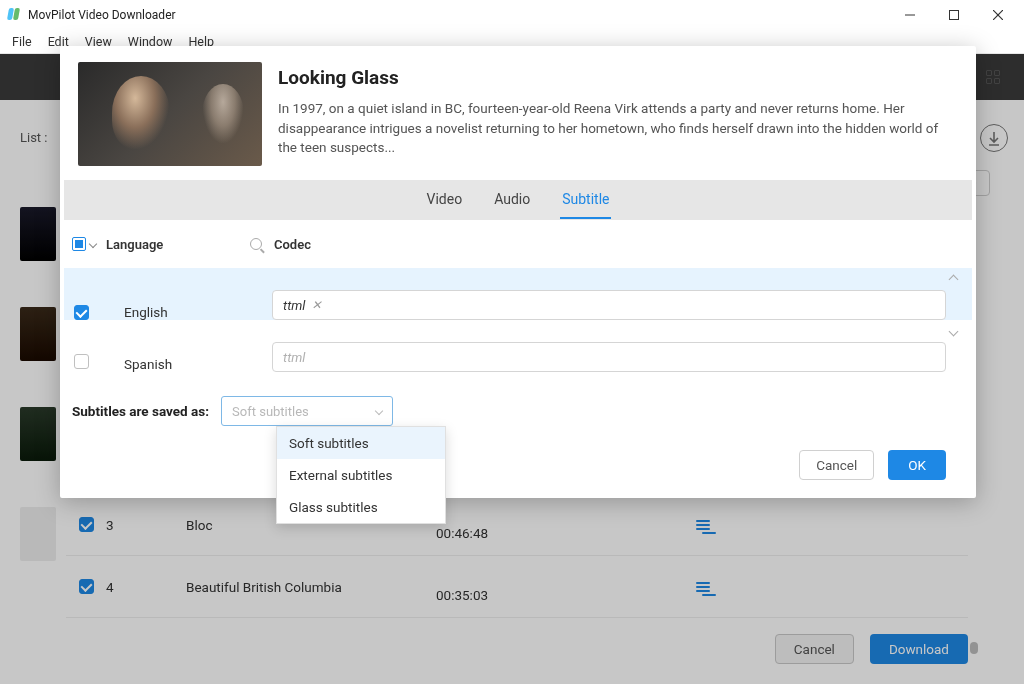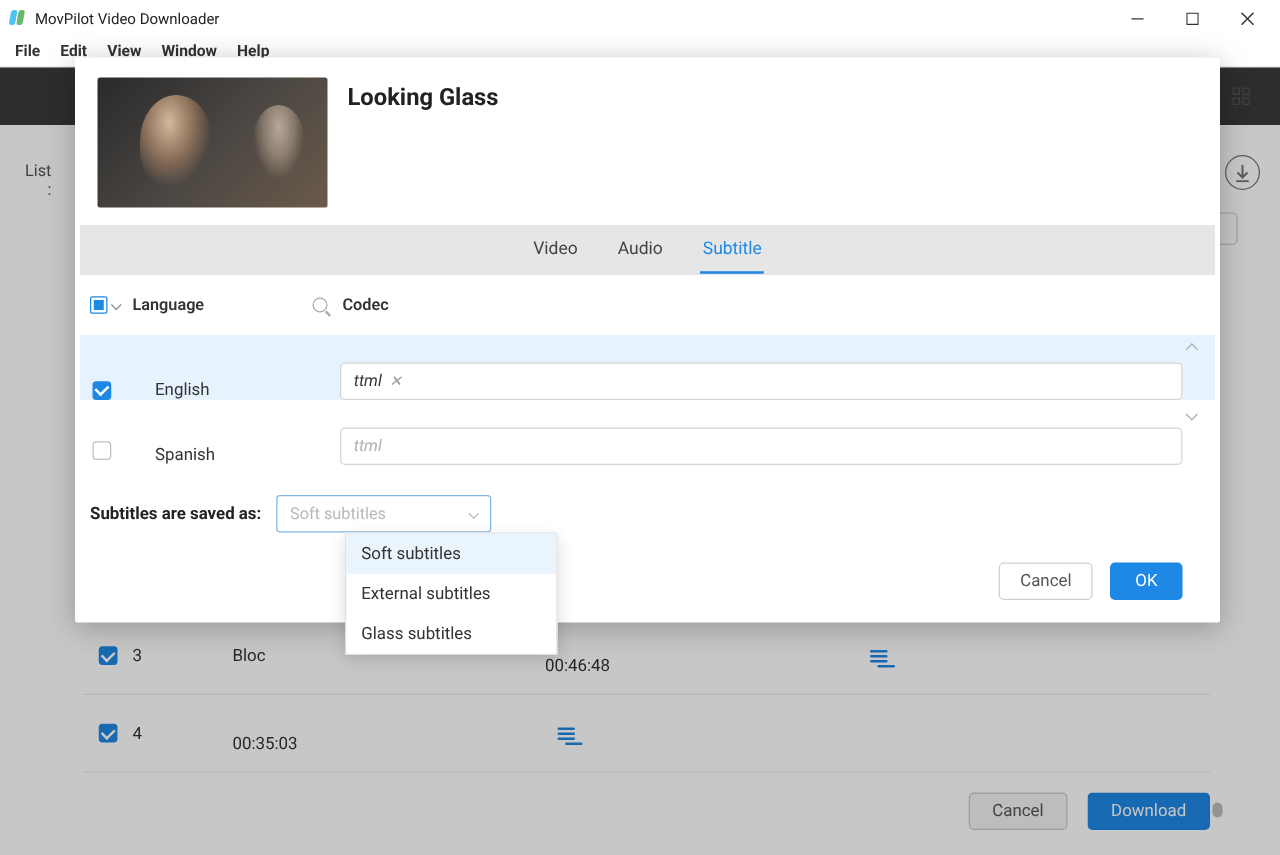--- a/index.html
+++ b/index.html
@@ -9,31 +9,31 @@
 .titlebar { height: 30px; display: flex; align-items: center; justify-content: space-between; padding: 0 4px 0 8px; background: #fff; }
 .titlebar-left { display: flex; align-items: center; gap: 6px; font-size: 12px; color: #222; }
 .logo-icon { width: 14px; height: 14px; display: flex; gap: 1px; }
 .logo-icon span { width: 5px; height: 12px; border-radius: 2px; display: inline-block; }
 .logo-icon span:first-child { background: #4fc3f7; transform: skewX(-10deg); }
 .logo-icon span:last-child { background: #66bb6a; transform: skewX(-10deg); }
 .window-controls { display: flex; }
 .window-btn { width: 44px; height: 28px; display: flex; align-items: center; justify-content: center; cursor: pointer; }
 
 
-.menubar { height: 24px; display: flex; align-items: center; padding: 0 4px; border-bottom: 1px solid #e8e8e8; font-size: 12.5px; color: #333; font-weight: bold; }
+.menubar { height: 24px; display: flex; align-items: center; padding: 0 4px; border-bottom: 1px solid #e8e8e8; font-size: 12.5px; color: #333; }
 .menubar-item { padding: 0 8px; cursor: pointer; }
 
 
 .backdrop { position: absolute; top: 54px; left: 0; right: 0; bottom: 0; background: #fff; }
 .backdrop-overlay { position: absolute; inset: 0; background: rgba(0,0,0,0.22); }
 .backdrop-header { height: 46px; background: #3a3a3a; display: flex; align-items: center; justify-content: flex-end; padding-right: 24px; gap: 18px; }
 .hdr-grid { display: inline-grid; grid-template-columns: 1fr 1fr; gap: 2px; }
 .hdr-grid span { width: 6px; height: 6px; border: 1.5px solid #555; border-radius: 1px; }
 .backdrop-body { padding: 24px 20px 0 20px; display: flex; gap: 14px; }
-.bd-left { width: 42px; display: flex; flex-direction: row; gap: 16px; text-align: right; }
+.bd-left { width: 42px; display: flex; flex-direction: column; gap: 16px; }
 .bd-thumb { width: 36px; height: 54px; background: #333; border-radius: 2px; }
 .bd-list-label { font-size: 13px; color: #555; padding-top: 6px; }
 .bd-dlarrow { position: absolute; top: 70px; right: 16px; width: 28px; height: 28px; border: 1.8px solid #777; border-radius: 50%; display:flex; align-items:center; justify-content:center; }
 .bd-dlarrow svg { margin-top: 2px; }
 
 .bg-table { position: absolute; left: 66px; right: 56px; top: 440px; }
 .bg-select { position: absolute; right: 34px; top: 116px; width: 36px; height: 26px; border: 1px solid #d0d0d0; border-radius: 4px; background:#fff; display:flex; align-items:center; justify-content:center; }
 .bg-row { display: flex; align-items: center; height: 62px; border-bottom: 1px solid #eee; font-size: 13.5px; color: #333; }
 .bg-chk { width: 40px; display:flex; justify-content:center; }
 .chkbox { width: 15px; height: 15px; border-radius: 3px; border: 1px solid #c0c0c0; display: inline-flex; align-items: center; justify-content: center; }
@@ -189,20 +189,21 @@
             <span></span>
             <span class="gear-dot"></span>
           </span>
         </div>
     </div>
     <div class="bg-row">
       <div class="bg-chk">
           <span class="chkbox checked"></span>
         </div>
       <div class="bg-num">4</div>
+      <div class="bg-title">Beautiful British Columbia</div>
       <div class="bg-dur">00:35:03</div>
       <div class="bg-actions">
           <span class="bg-list-icon">
             <span></span>
             <span></span>
             <span></span>
             <span class="gear-dot"></span>
           </span>
         </div>
     </div>
@@ -217,20 +218,21 @@
   </div>
 
   <div class="backdrop-overlay"></div>
 </div>
 
 <div class="modal">
   <div class="modal-head">
     <div class="poster"></div>
     <div class="modal-info">
       <div class="modal-title">Looking Glass</div>
+      <div class="modal-desc">In 1997, on a quiet island in BC, fourteen-year-old Reena Virk attends a party and never returns home. Her disappearance intrigues a novelist returning to her hometown, who finds herself drawn into the hidden world of the teen suspects...</div>
     </div>
   </div>
 
   <div class="tabs">
     <div class="tab">Video</div>
     <div class="tab">Audio</div>
     <div class="tab active">Subtitle</div>
   </div>
 
   <div class="subtable">

